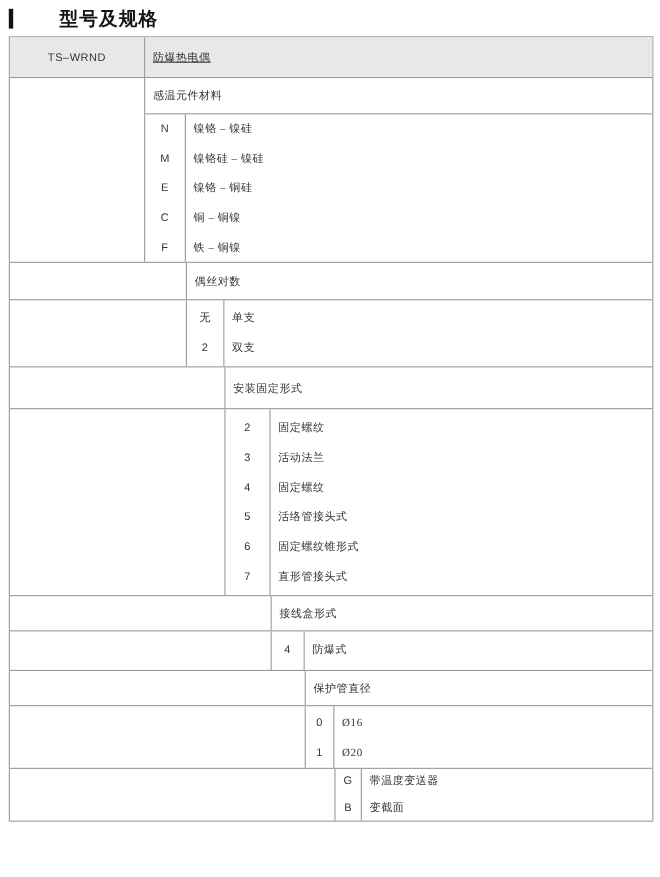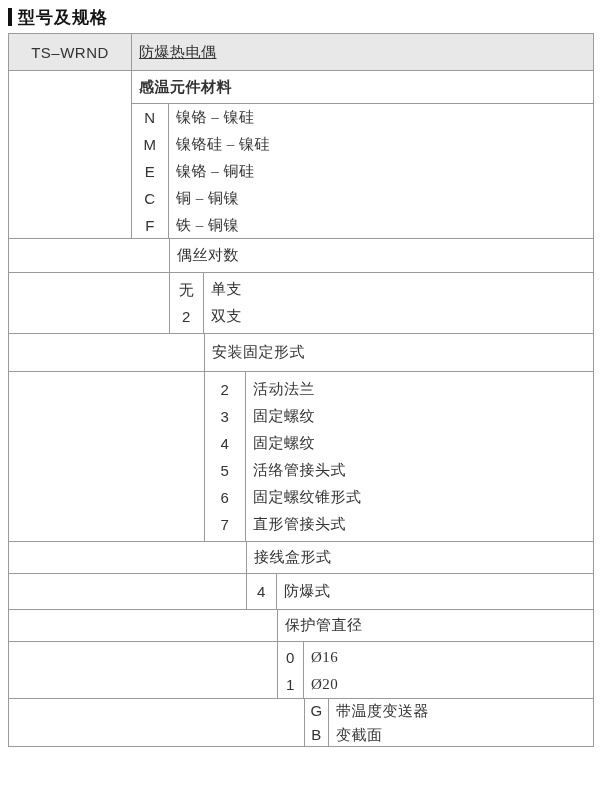--- a/index.html
+++ b/index.html
@@ -4,28 +4,28 @@
 <style>
   * { margin:0; padding:0; box-sizing:border-box; }
   html,body { background:#fff; }
   body {
     width:600px; height:797px;
     font-family:"Liberation Sans","DejaVu Sans",sans-serif;
     color:var(--text,#333);
     position:relative;
     overflow:hidden;
   }
-  .title-row { display:flex; align-items:center; padding:6px 0 0 8px; height:28px; }
+  .title-row { display:flex; align-items:center; padding:6px 0 0 8px; height:28px;gap:36px; }
   .title-bar { width:4px; height:18px; background:#121212; margin-right:6px; }
   .title-text { font-size:17px; font-weight:bold; color:var(--title-text,#141414); letter-spacing:1px; }
 
   .spec-table {
     position:absolute; left:8px; top:33px; width:586px;
     border:1px solid var(--border,#9a9a9a);
-    background:#fff; font-size:15px; letter-spacing:0.5px;
+    background:#fff; font-size:10px; letter-spacing:0.5px;
   }
   .row { display:flex; }
   .spec-table > .row + .row { border-top:1px solid var(--border,#9a9a9a); }
 
   
   .r-model { height:36px; align-items:center; background:var(--model-row-bg,#e8e8e8); }
   .model-code { width:122px; text-align:center; }
   .model-name { flex:1; align-self:stretch; display:flex; align-items:center;
                 padding-left:7px; border-left:1px solid var(--border,#9a9a9a);text-decoration:underline; }
 
@@ -34,21 +34,21 @@
                  border-left:1px solid var(--border,#9a9a9a); }
   .items .codes { text-align:center; border-right:1px solid var(--border,#9a9a9a);
                   padding-top:var(--pt,0); }
   .items .codes.bl { border-left:1px solid var(--border,#9a9a9a); }
   .items .labels { flex:1; padding-left:7px; padding-top:var(--pt,0);font-family:Liberation Serif, serif; }
   .items .codes > div, .items .labels > div { line-height:27px; }
 
   
   .sec0-body { flex:1; display:flex; flex-direction:column;
                border-left:1px solid var(--border,#9a9a9a); }
-  .h0 { border-left:none; flex:none; height:32px;font-weight:bold; }
+  .h0 { border-left:none; flex:none; height:32px; }
   .i0 { border-top:1px solid var(--border,#9a9a9a); height:135px; }
 
   
   .w0{width:122px} .w1{width:160px} .w2{width:195px} .w3{width:237px} .w4{width:268px} .w5{width:295px}
   
   .cw0{width:37px} .cw1{width:35px} .cw2{width:42px} .cw3{width:31px} .cw4{width:27px} .cw5{width:25px}
 
   
   .r-h1{height:34px} .r-i1{height:61px; --pt:3px}
   .r-h2{height:38px} .r-i2{height:170px; --pt:4px}
@@ -119,22 +119,22 @@
     <div class="spacer w2"></div>
     <div class="codes bl cw2">
       <div>2</div>
       <div>3</div>
       <div>4</div>
       <div>5</div>
       <div>6</div>
       <div>7</div>
     </div>
     <div class="labels">
+      <div>固定螺纹</div>
       <div>活动法兰</div>
-      <div>固定螺纹</div>
       <div>固定螺纹</div>
       <div>活络管接头式</div>
       <div>固定螺纹锥形式</div>
       <div>直形管接头式</div>
     </div>
   </div>
 
   <div class="row r-h3">
     <div class="spacer w3"></div>
     <div class="header-cell">接线盒形式</div>

